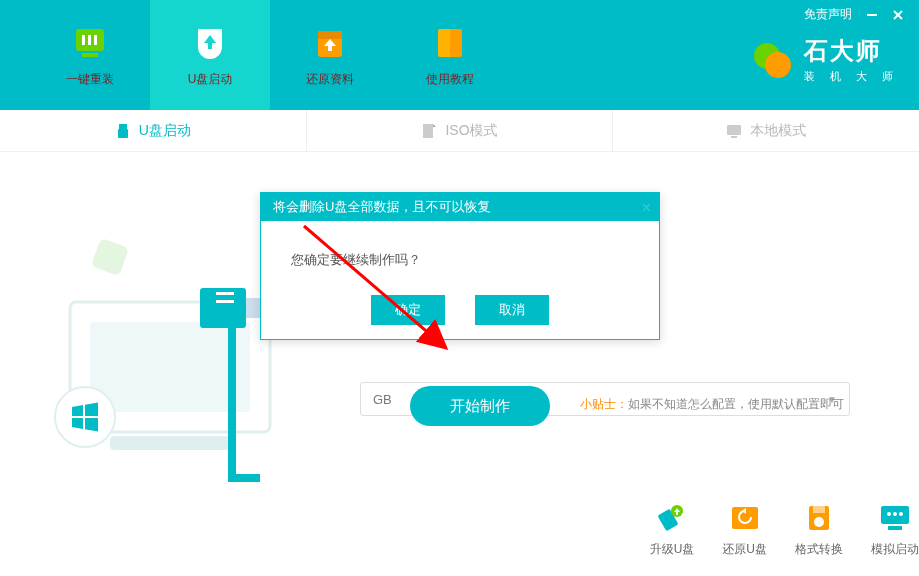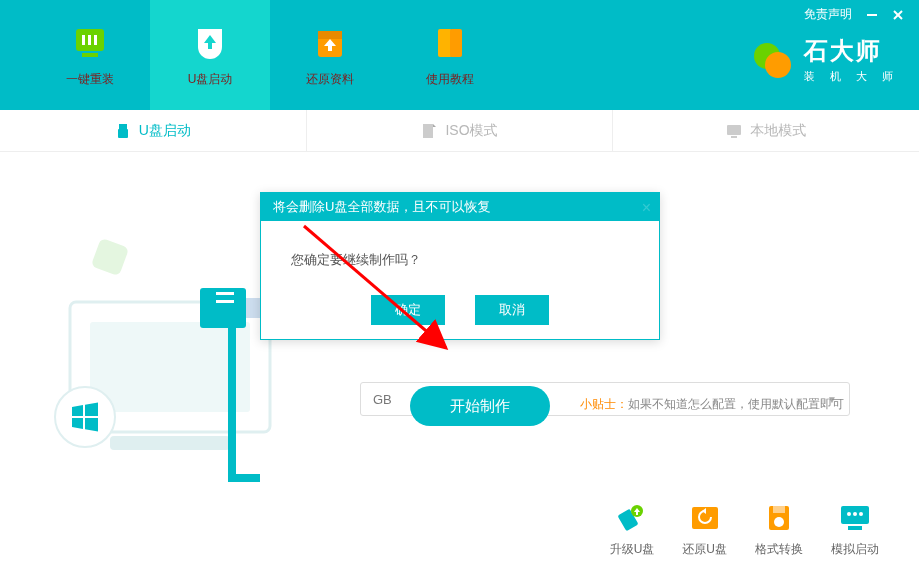--- a/index.html
+++ b/index.html
@@ -32,21 +32,21 @@
   .form-area { position: absolute; left: 360px; top: 230px; width: 490px; }
   .select { flex: 1; height: 34px; border: 1px solid #ddd; border-radius: 3px; background: #fff; display: flex; align-items: center; padding: 0 12px; position: relative; color: #777; font-size: 13px; }
   .select .caret { position: absolute; right: 12px; color: #aaa; font-size: 10px; }
 
   .start-btn-wrap { position: absolute; left: 410px; top: 386px; }
   .start-btn { width: 140px; height: 40px; border-radius: 20px; background: #00bcc7; color: #fff; font-size: 15px; border: none; display: flex; align-items: center; justify-content: center; cursor: pointer; }
   .tip { position: absolute; left: 580px; top: 396px; font-size: 12px; color: #888; }
   .tip .orange { color: #ff8a00; }
 
   
-  .tools { position: absolute; bottom: 18px; left: 0; right: 0; display: flex; justify-content: flex-end; gap: 28px; padding-right: 40px; }
+  .tools { position: absolute; bottom: 18px; left: 0; right: 0; display: flex; justify-content: flex-end; gap: 28px; }
   .tool { display: flex; flex-direction: column; align-items: center; gap: 8px; font-size: 12px; color: #666; cursor: pointer; }
   .tool-icon { width: 34px; height: 30px; display: flex; align-items: center; justify-content: center; }
 
   
   .modal { position: absolute; left: 260px; top: 192px; width: 400px; background: #fff; border: 1px solid #00bcc7; box-shadow: 0 2px 10px rgba(0,0,0,0.15); z-index: 10; }
   .modal-title { height: 28px; background: #00bcc7; color: #fff; font-size: 13px; display: flex; align-items: center; padding: 0 12px; position: relative; }
   .modal-close { position: absolute; right: 8px; top: 6px; color: #fff; font-size: 16px; cursor: pointer; opacity: .2; }
   .modal-body { padding: 28px 30px 24px; font-size: 13px; color: #555; line-height: 1.7; }
   .modal-actions { display: flex; justify-content: center; gap: 30px; padding-bottom: 14px; }
   .modal-btn { width: 74px; height: 30px; background: #00bcc7; color: #fff; border: none; font-size: 13px; cursor: pointer; }

